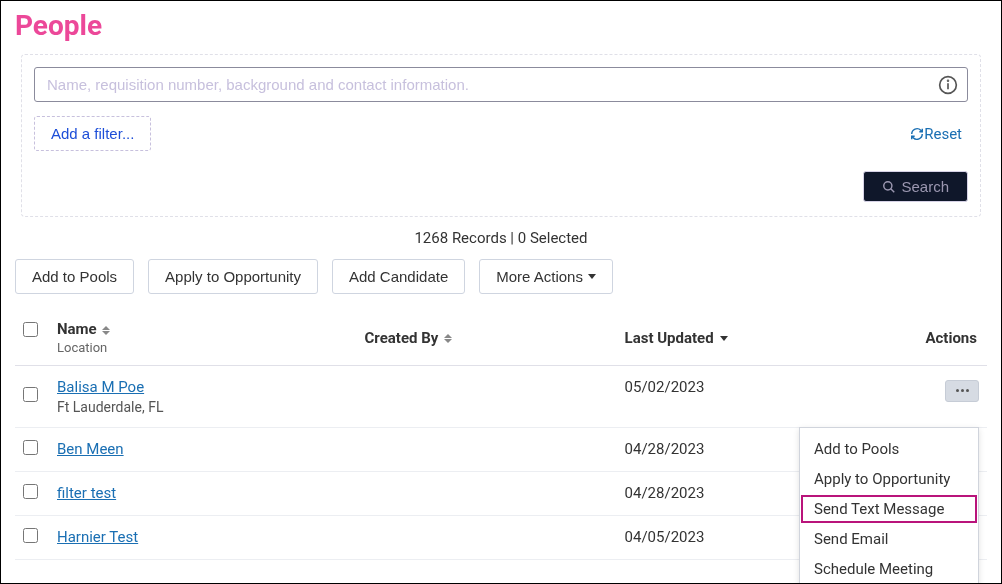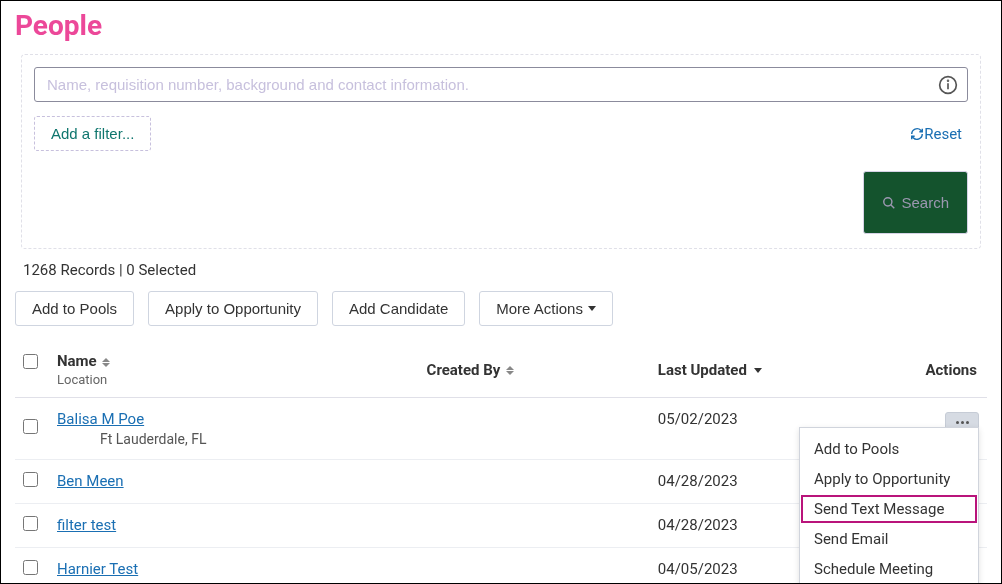--- a/index.html
+++ b/index.html
@@ -57,50 +57,50 @@
     align-items: center;
     justify-content: space-between;
     margin-top: 14px;
   }
   .add-filter-btn {
     border: 1px dashed #c7c0dd;
     background: #fff;
     border-radius: 3px;
     padding: 8px 16px;
     font-size: 15px;
-    color: #0f766e;
+    color: #1d4ed8;
     cursor: pointer;
     text-align: right;
   }
   .reset-link {
     color: #1a6fb3;
     font-size: 15px;
     cursor: pointer;
     display: inline-flex;
     align-items: center;
     margin-right: 6px;
   }
   .search-btn-row {
     text-align: right;
     margin-top: 20px;
   }
   .search-btn {
     border: 1px solid #d6d2e6;
-    background: #14532d;
+    background: #0f172a;
     color: #9b97b0;
     border-radius: 3px;
-    padding: 22px 18px;
+    padding: 6px 18px;
     font-size: 15px;
     cursor: default;
     display: inline-flex;
     align-items: center;
     gap: 5px;
   }
   .records-bar {
-    text-align: left;
+    text-align: center;
     padding: 12px 22px 6px;
     color: #333;
     font-size: 15px;
   }
   .action-row {
     padding: 6px 14px 10px;
     display: flex;
     gap: 14px;
   }
   .action-btn {
@@ -158,21 +158,20 @@
   }
   .person-name {
     color: #1a6fb3;
     cursor: pointer;
     text-decoration: underline;
   }
   .person-loc {
     color: #555;
     font-size: 14px;
     margin-top: 3px;
-    margin-left: 43px;
   }
   .sort-icon {
     display: inline-flex;
     flex-direction: column;
     gap: 1px;
     margin-left: 2px;
     vertical-align: middle;
   }
   .sort-icon .up, .sort-icon .dn {
     width: 0; height: 0;

